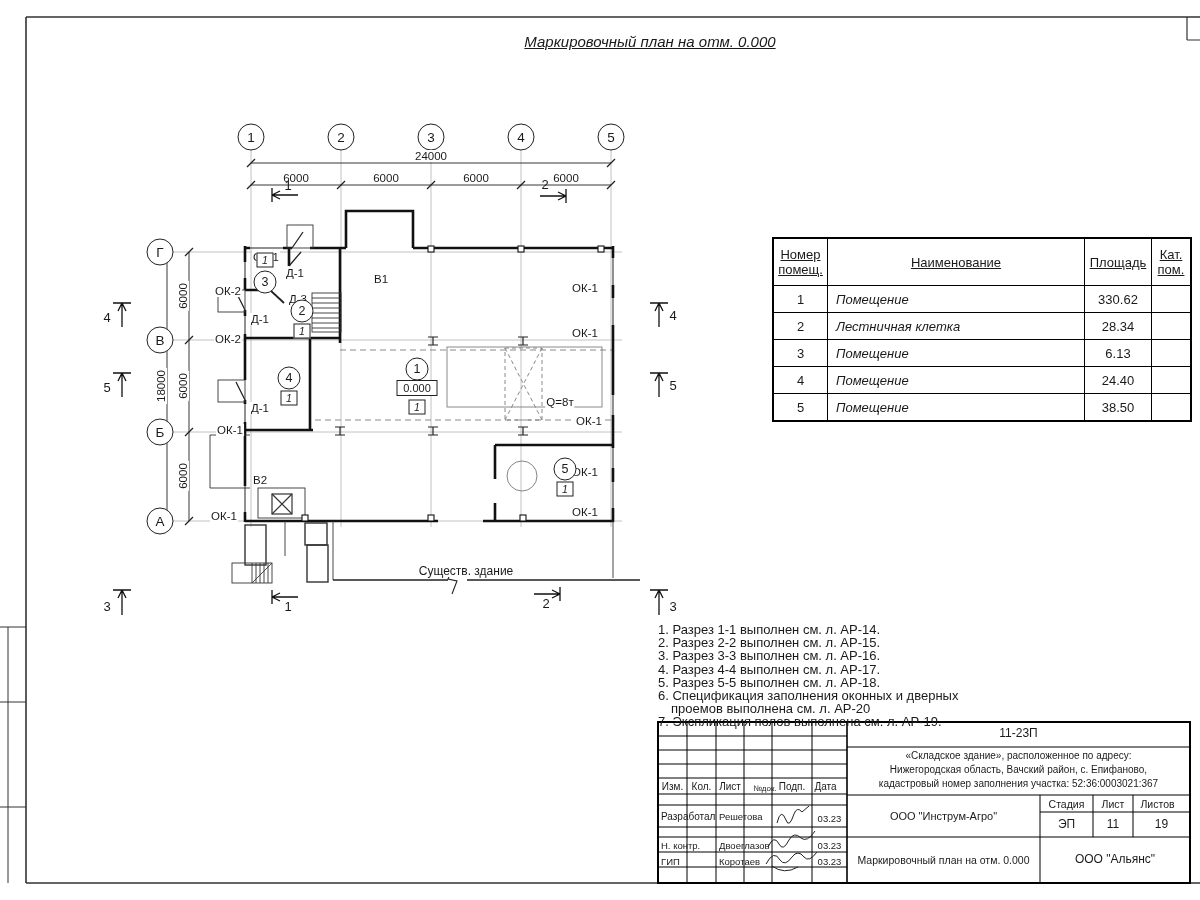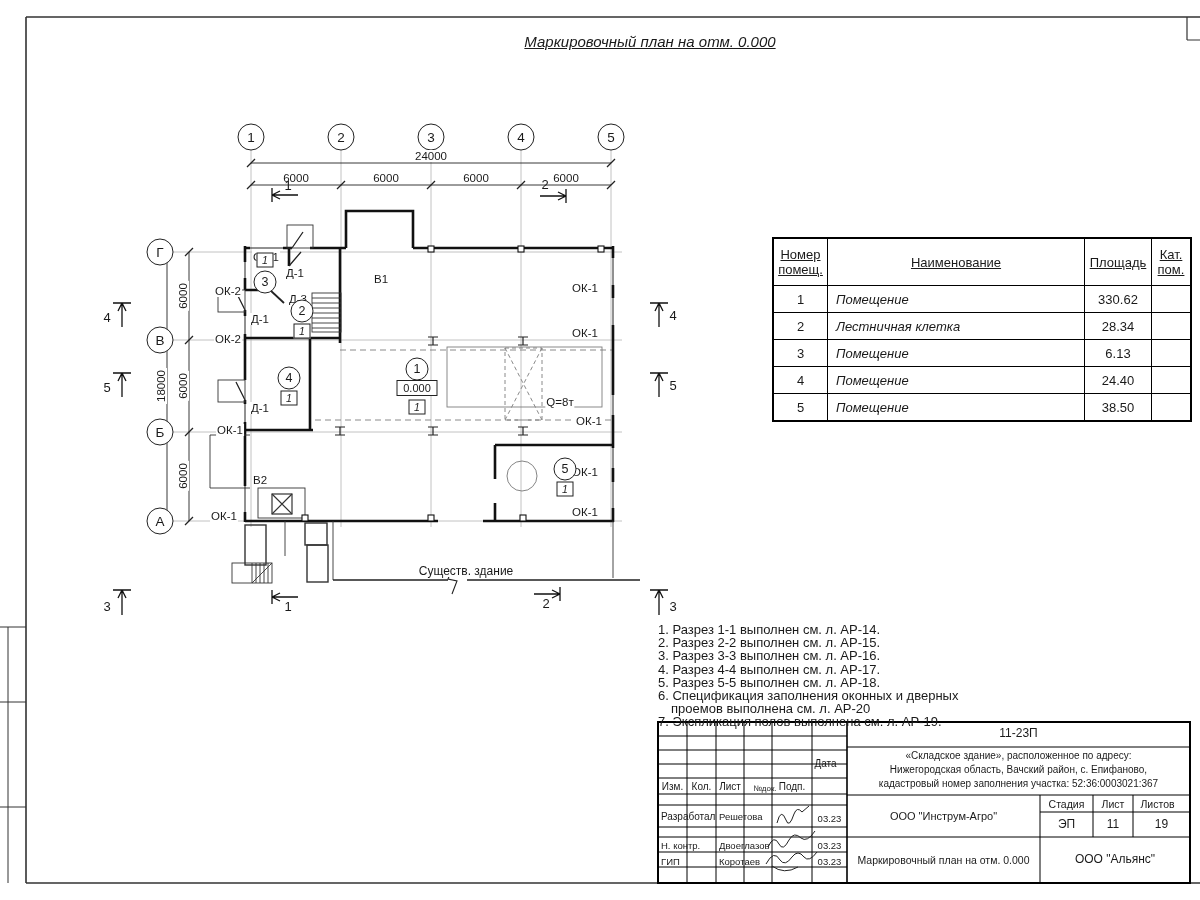--- a/index.html
+++ b/index.html
@@ -279,21 +279,21 @@
 <div class="abs tb tbc" style="left:847px;top:727px;width:343px;font-size:12px">11-23П</div>
 <div class="abs tb tbc" style="left:850px;top:750px;width:337px">«Складское здание», расположенное по адресу:</div>
 <div class="abs tb tbc" style="left:850px;top:764px;width:337px">Нижегородская область, Вачский район, с. Епифаново,</div>
 <div class="abs tb tbc" style="left:850px;top:778px;width:337px">кадастровый номер заполнения участка: 52:36:0003021:367</div>
 
 <div class="abs tb tbc" style="left:658px;top:781px;width:29px">Изм.</div>
 <div class="abs tb tbc" style="left:687px;top:781px;width:29px">Кол.</div>
 <div class="abs tb tbc" style="left:716px;top:781px;width:28px">Лист</div>
 <div class="abs tb tbc" style="left:744px;top:783px;width:42px;font-size:8px">№док.</div>
 <div class="abs tb tbc" style="left:772px;top:781px;width:40px">Подп.</div>
-<div class="abs tb tbc" style="left:812px;top:758px;width:27px">Дата</div>
+<div class="abs tb tbc" style="left:812px;top:781px;width:27px">Дата</div>
 
 <div class="abs tb" style="left:661px;top:811px;font-size:10px">Разработал</div>
 <div class="abs tb" style="left:719px;top:811px;font-size:9.5px">Решетова</div>
 <div class="abs tb tbc" style="left:812px;top:813px;width:35px;font-size:9.5px">03.23</div>
 <div class="abs tb" style="left:661px;top:840px;font-size:9.5px">Н. контр.</div>
 <div class="abs tb" style="left:719px;top:840px;font-size:9.5px">Двоеглазов</div>
 <div class="abs tb tbc" style="left:812px;top:840px;width:35px;font-size:9.5px">03.23</div>
 <div class="abs tb" style="left:661px;top:856px;font-size:9.5px">ГИП</div>
 <div class="abs tb" style="left:719px;top:856px;font-size:9.5px">Коротаев</div>
 <div class="abs tb tbc" style="left:812px;top:856px;width:35px;font-size:9.5px">03.23</div>

